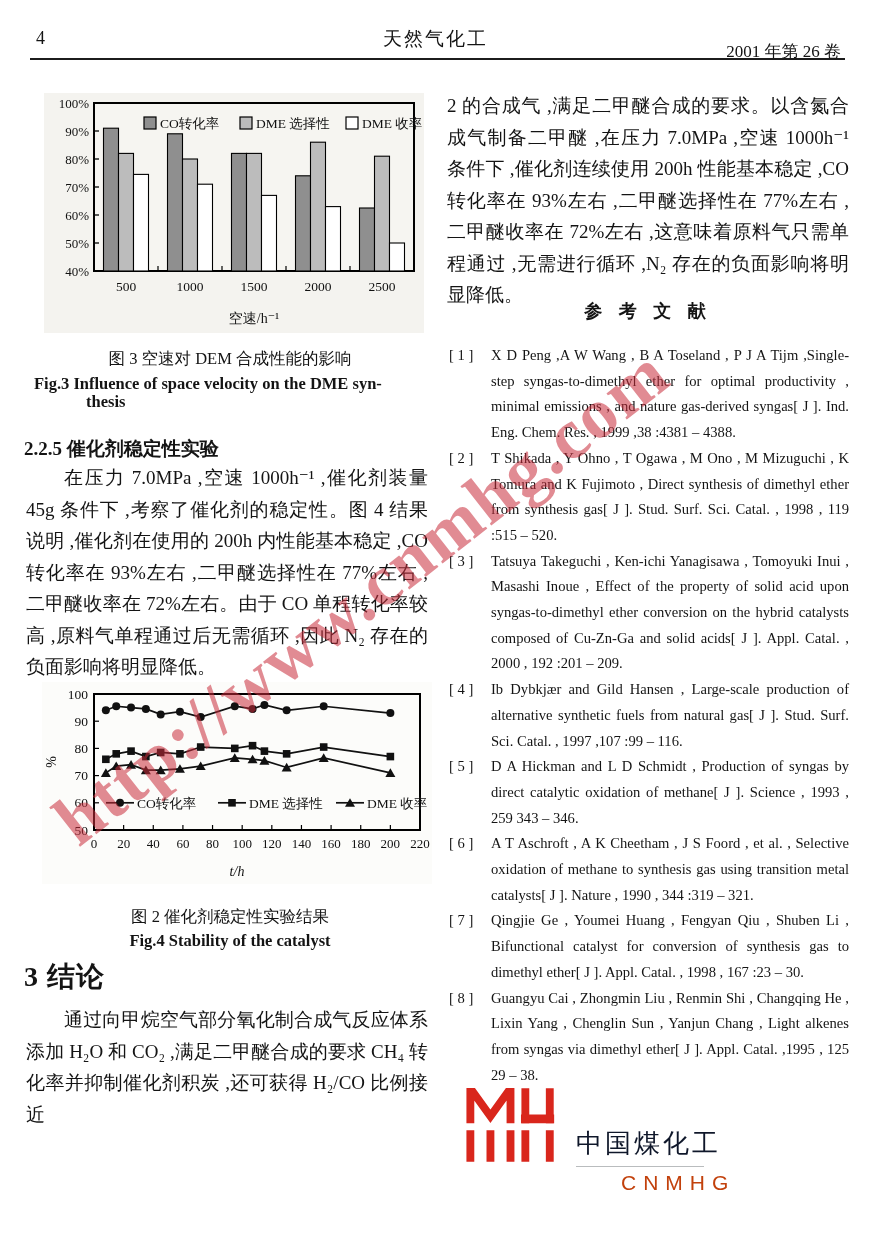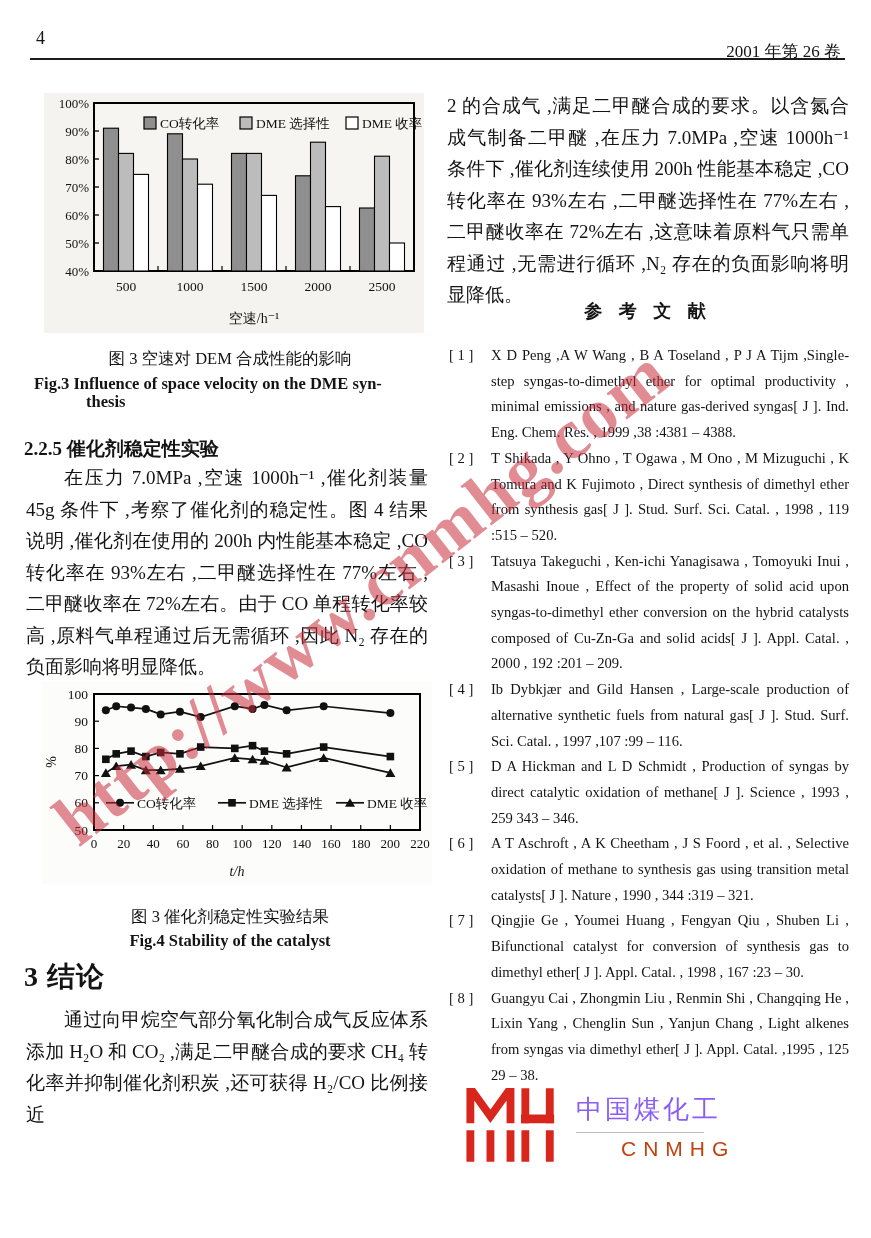--- a/index.html
+++ b/index.html
@@ -53,20 +53,21 @@
   .logo-cn { font-size:26px; letter-spacing:3px; font-family:"Liberation Sans","DejaVu Sans",sans-serif; }
   .logo-divider { width:128px; border-top:1.5px solid #b9bcbe; margin:5px 0 4px; }
   .logo-en { font-size:21px; letter-spacing:7px; color:#c2410c; font-family:"Liberation Sans","DejaVu Sans",sans-serif;margin-left:45px; }
 </style>
 </head>
 <body>
 
 <div class="page">
 
   <div class="hdr-page">4</div>
+  <div class="hdr-journal">天然气化工</div>
   <div class="hdr-issue">2001 年第 26 卷</div>
   <div class="hdr-rule"></div>
 
   <div class="figbox" style="left:44px; top:93px; width:380px; height:240px;">
     <svg id="fig3-svg" width="380" height="240">
         <rect x="50" y="10" width="320" height="168" fill="#f6f5f1" stroke="#000" stroke-width="2"></rect>
         <line x1="50" y1="178" x2="55" y2="178" stroke="#000" stroke-width="1.3"></line>
         <text x="45" y="182.5" text-anchor="end" font-size="13">40%</text>
         <line x1="50" y1="150" x2="55" y2="150" stroke="#000" stroke-width="1.3"></line>
         <text x="45" y="154.5" text-anchor="end" font-size="13">50%</text>
@@ -210,21 +211,21 @@
         <text x="95" y="125.80000000000001" font-size="13.5">CO转化率</text>
         <line x1="176" y1="120.80000000000001" x2="204" y2="120.80000000000001" stroke="#111111" stroke-width="1.7"></line>
         <rect x="186.2" y="117.00000000000001" width="7.6" height="7.6" fill="#111111"></rect>
         <text x="207" y="125.80000000000001" font-size="13.5">DME 选择性</text>
         <line x1="294" y1="120.80000000000001" x2="322" y2="120.80000000000001" stroke="#111111" stroke-width="1.7"></line>
         <polygon points="308,116.20000000000002 303,124.80000000000001 313,124.80000000000001" fill="#111111"></polygon>
         <text x="325" y="125.80000000000001" font-size="13.5">DME 收率</text>
       </svg>
   </div>
 
-  <div class="cap-cn" style="left:34px; top:906px; width:392px;">图 3  催化剂稳定性实验结果</div>
+  <div class="cap-cn" style="left:34px; top:906px; width:392px;">图 2  催化剂稳定性实验结果</div>
   <div class="cap-en" style="left:34px; top:931px; width:392px; text-align:center;">Fig.4  Stability of the catalyst</div>
 
   <div class="sec-head-big" style="left:24px; top:958px;">3  结论</div>
   <div class="abs cn indent" style="left:26px; top:1004px; width:402px;">通过向甲烷空气部分氧化制合成气反应体系添加 H₂O 和 CO₂ ,满足二甲醚合成的要求 CH₄ 转化率并抑制催化剂积炭 ,还可获得 H₂/CO 比例接近</div>
 
   <div class="abs cn" style="left:447px; top:90px; width:402px;">2 的合成气 ,满足二甲醚合成的要求。以含氮合成气制备二甲醚 ,在压力 7.0MPa ,空速 1000h⁻¹ 条件下 ,催化剂连续使用 200h 性能基本稳定 ,CO 转化率在 93%左右 ,二甲醚选择性在 77%左右 ,二甲醚收率在 72%左右 ,这意味着原料气只需单程通过 ,无需进行循环 ,N₂ 存在的负面影响将明显降低。</div>
 
   <div class="refs-head" style="left:447px; top:299px; width:402px;">参 考 文 献</div>
 
   <div class="refs" style="left:449px; top:343px; width:400px;">
@@ -272,21 +273,21 @@
   <div class="logo">
     <svg class="logo-mark" viewBox="0 0 110 84">
       <g stroke="#d9261c" stroke-width="9" fill="none">
         <path d="M5 40 V0 L28 32 L51 0 V40"></path>
         <path d="M68 0 V40 M96 0 V40"></path>
         <path d="M63 35 H101" stroke-width="10"></path>
         <path d="M5 48 V84 M28 48 V84 M51 48 V84 M68 48 V84 M96 48 V84"></path>
       </g>
     </svg>
     <div class="logo-texts">
-      <div class="logo-cn" style="color:#8b5cf6;">中国煤化工</div>
+      <div class="logo-cn" style="color:#0f172a;margin-top:34px;">中国煤化工</div>
       <div class="logo-divider"></div>
       <div class="logo-en">CNMHG</div>
     </div>
   </div>
 
   <div class="watermark">http://www.cnmhg.com</div>
 
 </div>
 
 </body></html>

